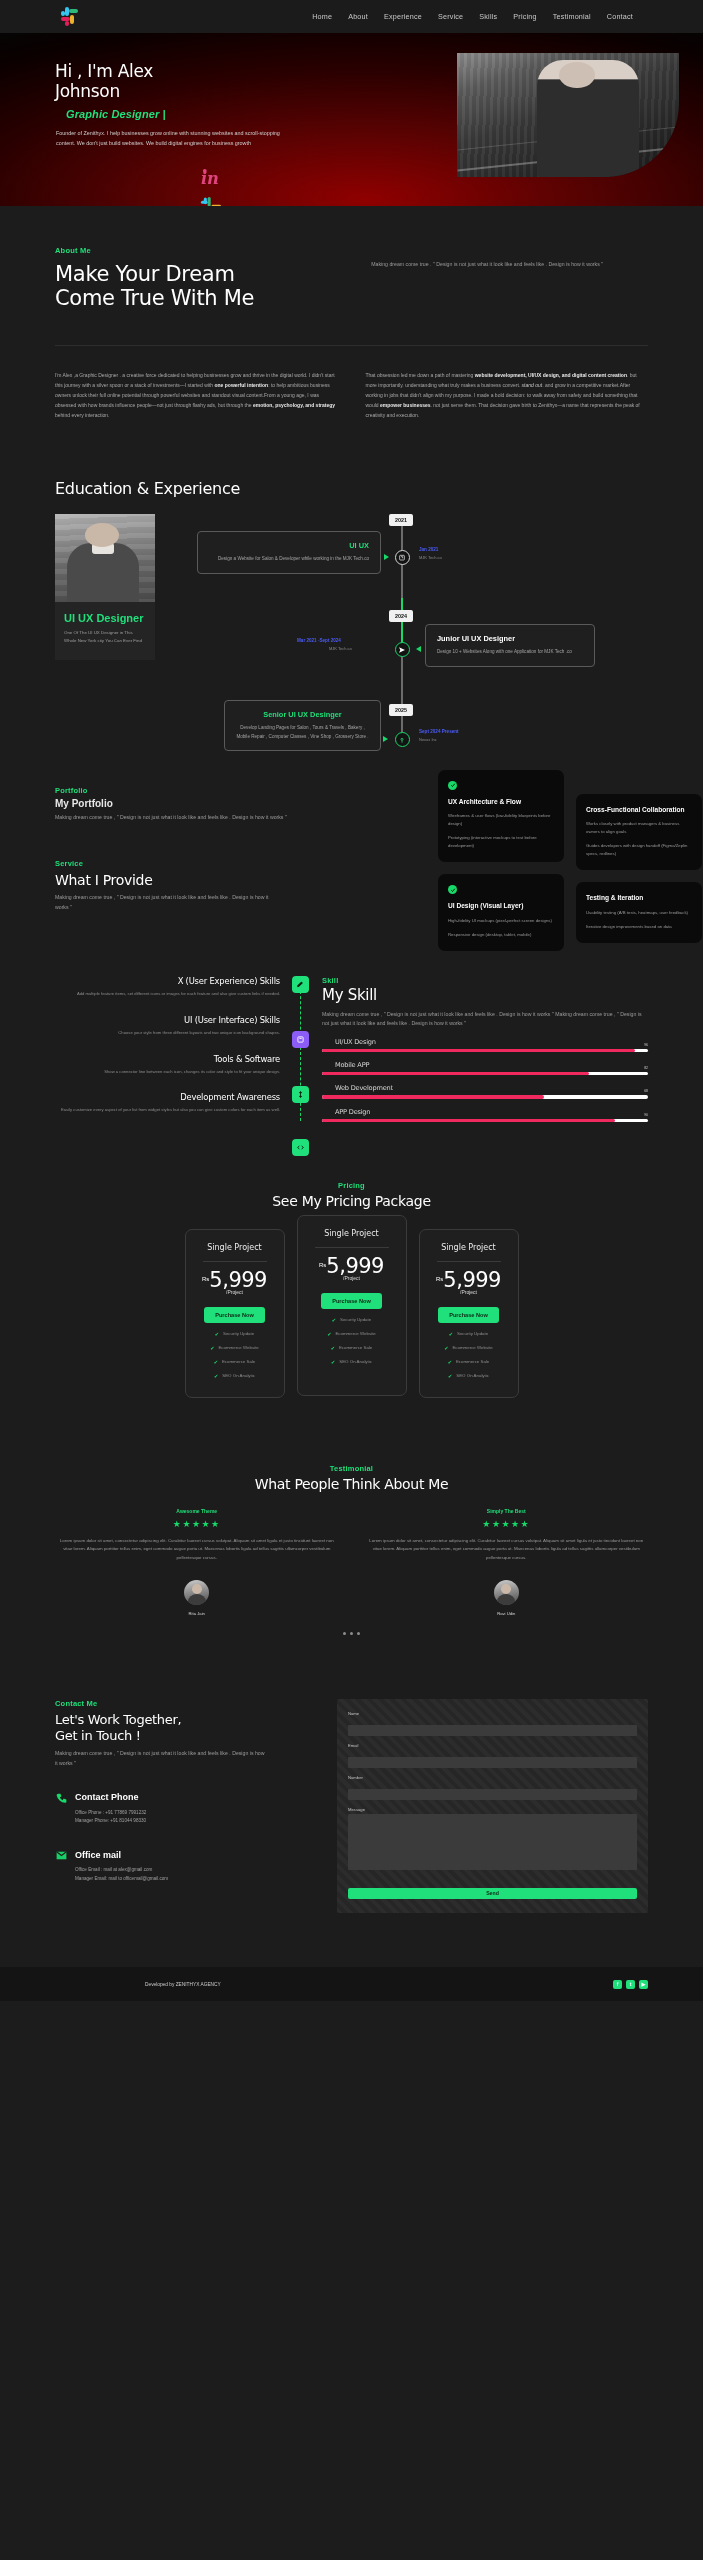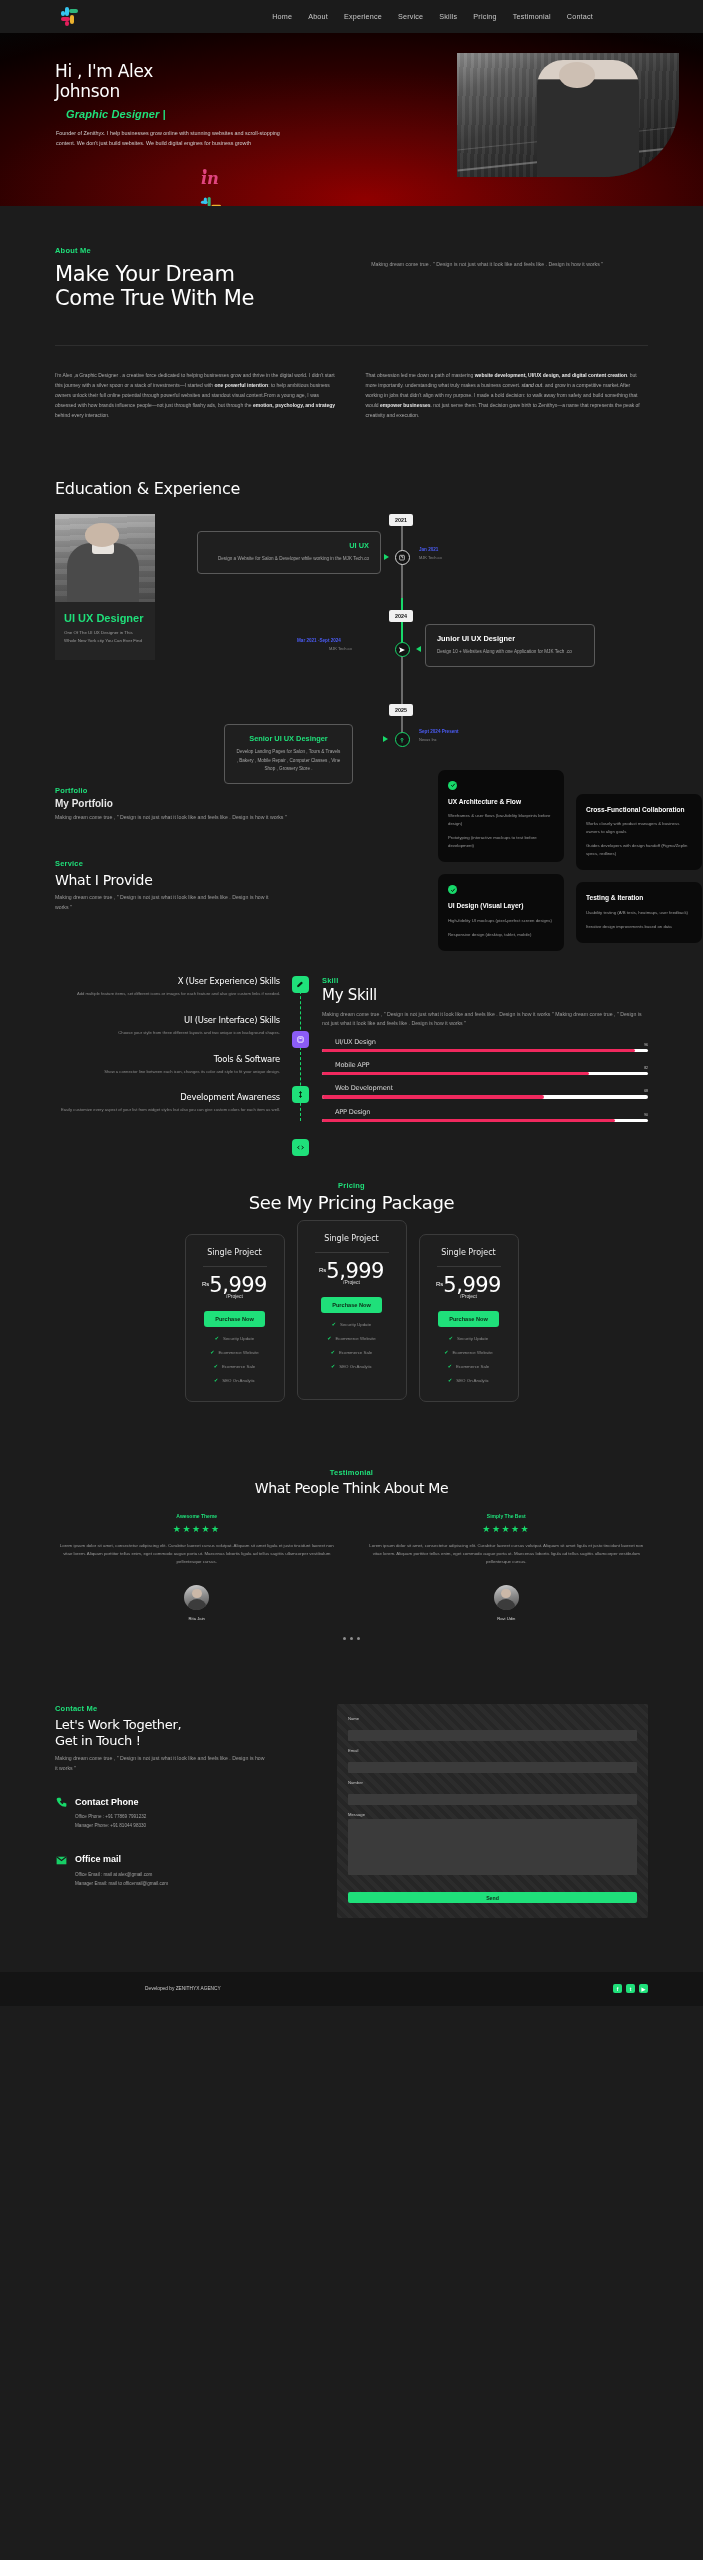--- a/index.html
+++ b/index.html
@@ -24,21 +24,21 @@
     z-index: 10;
   }
   .logo-mark { width: 20px; height: 20px; position: relative; margin-left: 30px; }
   .logo-mark i { position: absolute; border-radius: 2px; display: block; }
   .lg1 { width: 4px; height: 9px;  background: #36c5f0; left: 5px;  top: 0px; }
   .lg2 { width: 9px; height: 4px;  background: #2eb67d; left: 9px;  top: 2px; }
   .lg3 { width: 4px; height: 9px;  background: #ecb22e; left: 10px; top: 8px; }
   .lg4 { width: 9px; height: 4px;  background: #e01e5a; left: 1px;  top: 10px; }
   .lg5 { width: 4px; height: 5px;  background: #36c5f0; left: 1px;  top: 4px; }
   .lg6 { width: 4px; height: 5px;  background: #e01e5a; left: 5px;  top: 14px; }
-  .navlinks { margin-left: auto; margin-right: 80px; display: flex; gap: 16px; }
+  .navlinks { margin-left: auto; margin-right: 40px; display: flex; gap: 16px; }
   .navlinks a {
     color: #c9c9c9; text-decoration: none; font-size: 7.2px; letter-spacing: .2px;
   }
 
   
   .hero {
     height: 173px;
     background: radial-gradient(ellipse 90% 120% at 52% 96%, #8f0000 0%, #5a0202 32%, #2a0000 62%, #0a0000 88%, #050505 100%);
     position: relative;
     overflow: hidden;
@@ -199,21 +199,21 @@
     color: #d8d8d8; font-size: 6.6px; font-family: "DejaVu Sans", sans-serif; letter-spacing: -.2px; padding-left: 13px;
   }
   .bar-track {
     height: 3.2px; background: #ffffff; border-radius: 2px; margin-top: 3px; position: relative;
   }
   .bar-fill { height: 100%; background: #f0295e; border-radius: 2px; }
   .bar-pct { position: absolute; right: 0; top: -6px; font-size: 3.4px; color: #cdcdcd; }
 
   
   .pricing { padding-top: 50px; text-align: center; }
-  .pricing h2 { font-size: 18px; margin-top: 3px; }
+  .pricing h2 { font-size: 14px; margin-top: 3px; }
   .price-grid { display: flex; justify-content: center; align-items: flex-start; gap: 12px; margin-top: 20px; }
   .price-card {
     width: 100px; border: .8px solid #3b3b3b; border-radius: 7px; background: #1f1f1f;
     padding: 13px 11px 18px;
   }
   .price-card.featured { width: 110px; margin-top: -14px; padding-bottom: 30px; }
   .price-card h3 {
     color: #ededed; font-size: 8px; font-family: "DejaVu Sans", sans-serif; font-weight: 400;
   }
   .price-card .hr { height: 1px; background: #3a3a3a; margin: 9px 6px; }
@@ -450,21 +450,21 @@
 
         <div class="node g" style="top:218px">
           <svg viewBox="0 0 24 24" fill="none" stroke="#1fe07a" stroke-width="2.2">
               <circle cx="12" cy="10" r="3"></circle>
               <path d="M12 13v7"></path>
             </svg>
         </div>
         <div class="tl-date" style="left:250px; top:215px">Sept 2024 Present</div>
         <div class="tl-org" style="left:250px; top:223px">Nexus Inc</div>
         <div class="arrow r" style="left:214px; top:222px"></div>
-        <div class="tl-box" style="left:55px; top:210px; width:129px; text-align:center">
+        <div class="tl-box" style="left:55px; top:186px; width:157px; text-align:center">
           <h4>Senior UI UX Desinger</h4>
           <p>Develop Landing Pages for Salon , Tours &amp; Travels , Bakery , Mobile Repair , Computer Classes , Vine Shop , Grossery Store .</p>
         </div>
       </div>
     </div>
   </div>
 
   <div class="sec portfolio">
     <div class="eyebrow">Portfolio</div>
     <h2>My Portfolio</h2>

